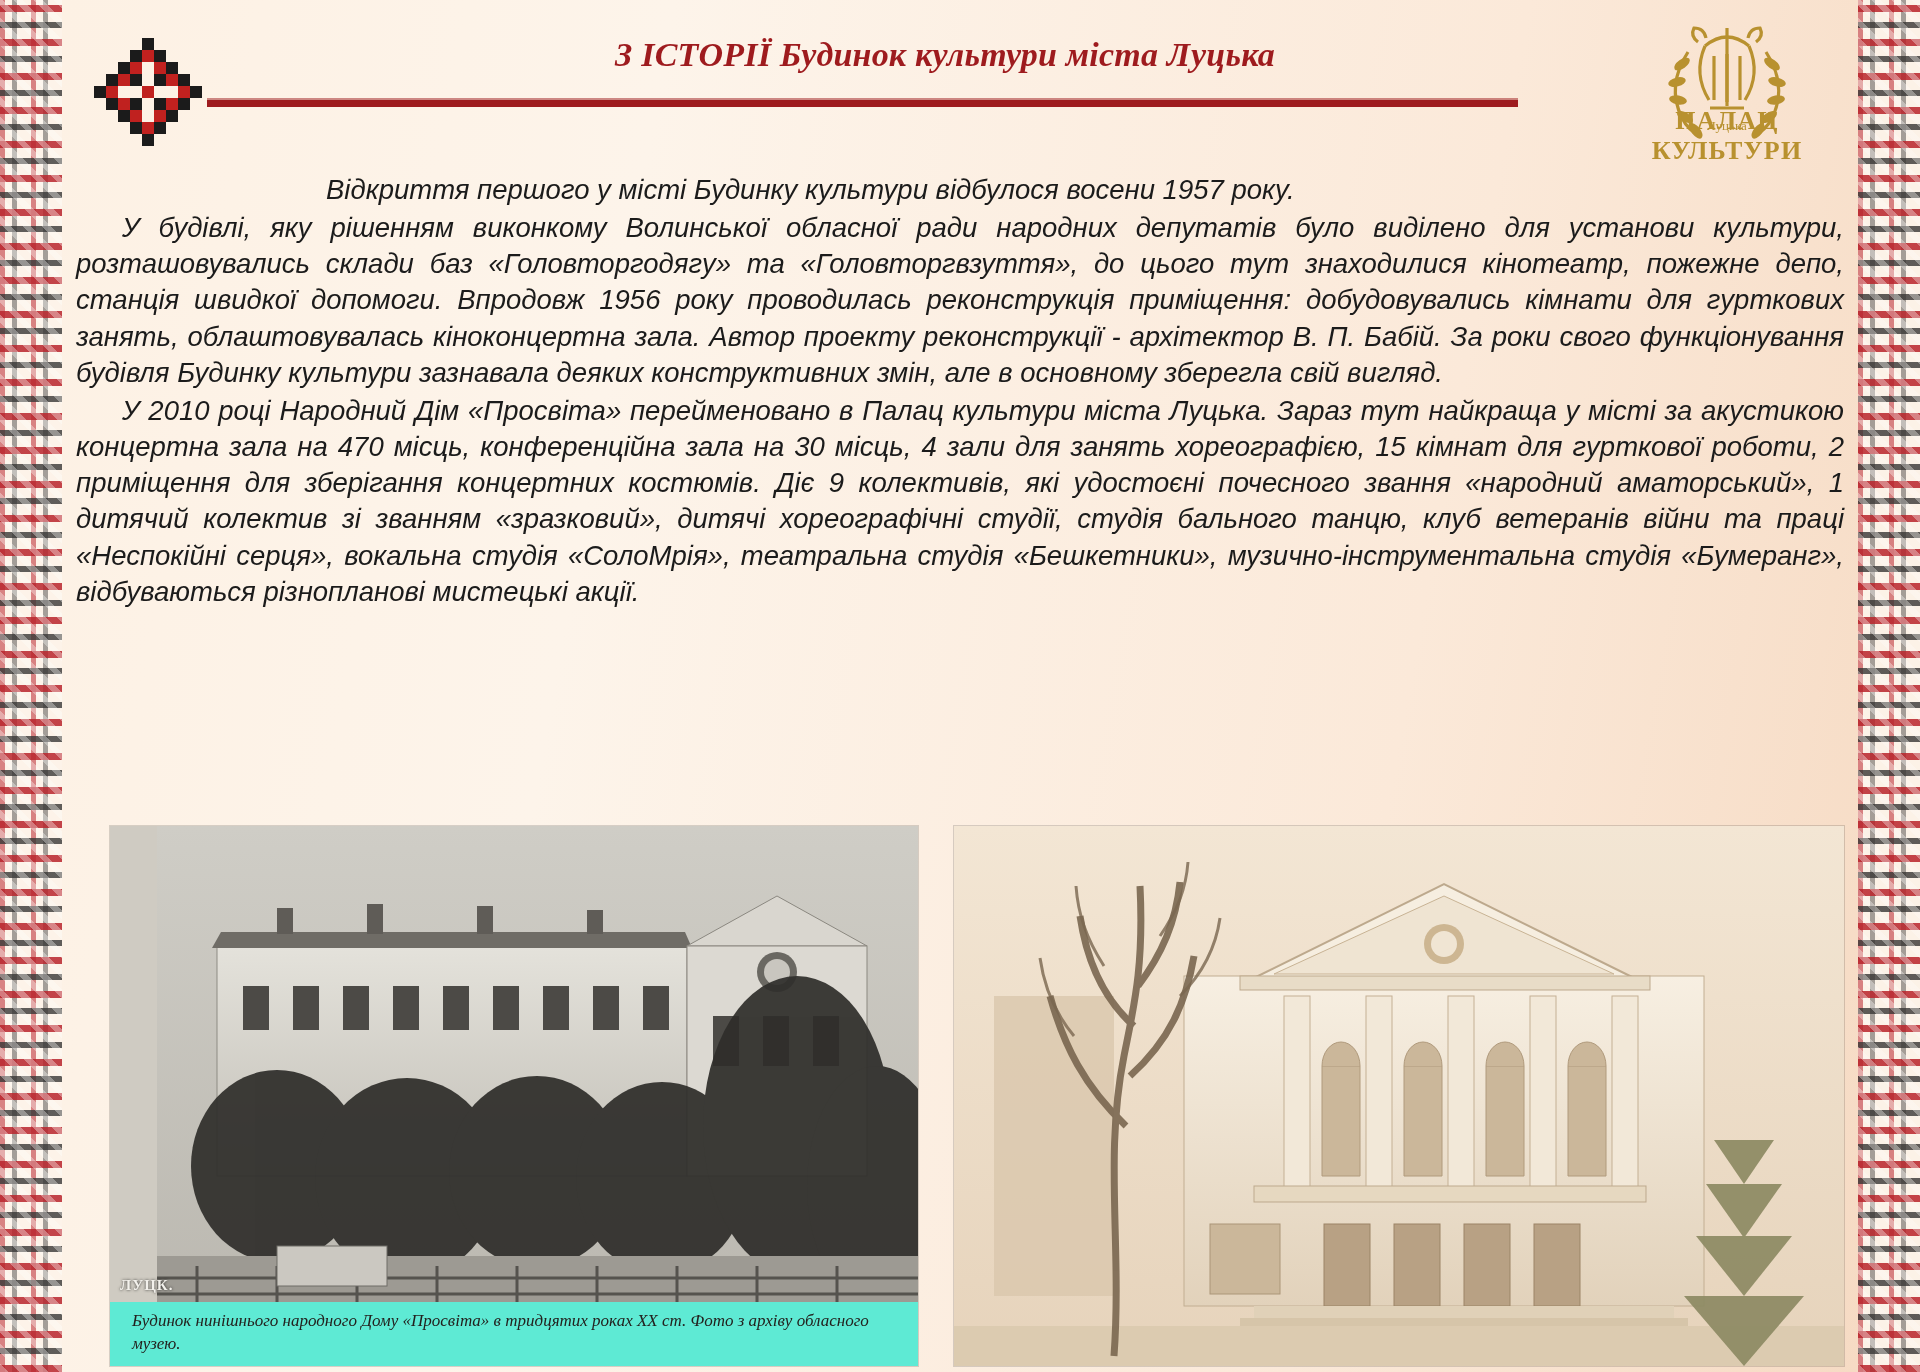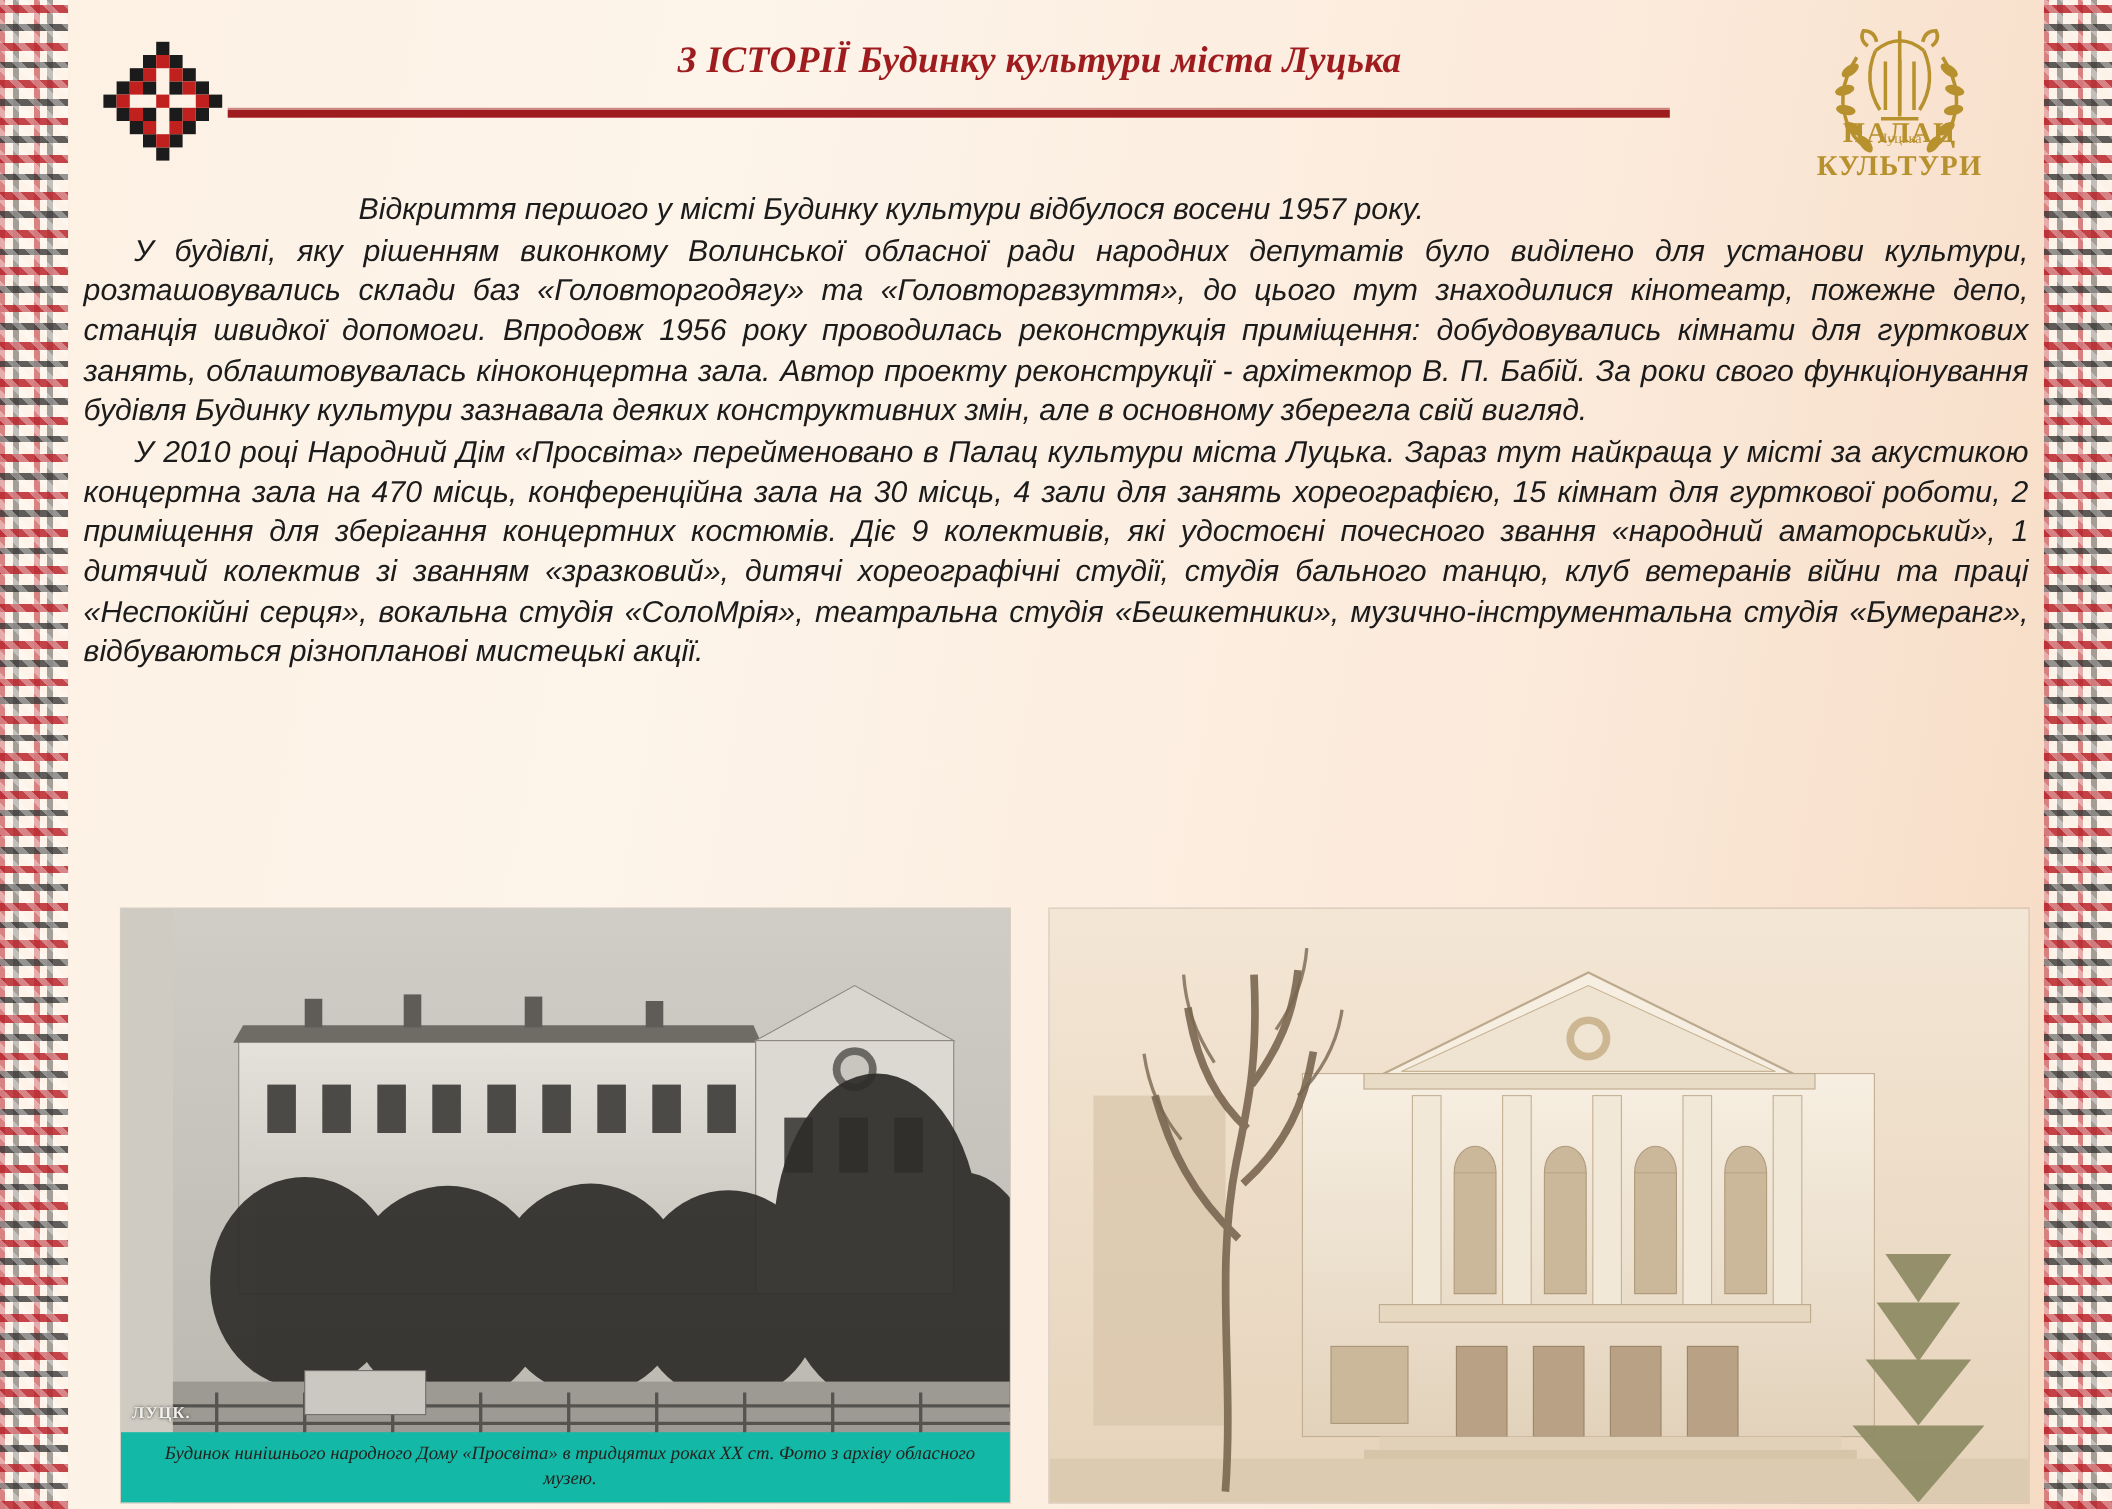--- a/index.html
+++ b/index.html
@@ -173,28 +173,28 @@
     background: #cfcbc2;
     padding-left: 47px;
   }
   .photo-new {
     width: 900px;
     background: #e7d9c6;
   }
   .caption {
     position: absolute;
     left: 0; right: 0; bottom: 0;
-    background: #14b8a6;
+    background: #5eead4;
     font-family: "Liberation Serif", serif;
     font-style: italic;
     font-size: 17px;
     line-height: 1.35;
     color: #23211e;
     padding: 8px 14px 10px 22px;
-    text-align: center;
+    text-align: left;
   }
   .photo-stamp {
     position: absolute;
     left: 10px;
     bottom: 72px;
     font-family: "Liberation Serif", serif;
     font-weight: bold;
     font-size: 15px;
     color: #f3f1ec;
     letter-spacing: 1px;
@@ -246,21 +246,21 @@
           <rect x="86" y="64" width="12" height="12"></rect>
         <rect x="62" y="52" width="12" height="12"></rect>
         <rect x="50" y="28" width="12" height="12"></rect>
           <rect x="74" y="28" width="12" height="12"></rect>
         <rect x="50" y="76" width="12" height="12"></rect>
           <rect x="74" y="76" width="12" height="12"></rect>
       </g>
     </svg>
 
     <div class="title-bar"></div>
-    <div class="page-title">З ІСТОРІЇ Будинку культури міста Луцька</div>
+    <div class="page-title">З ІСТОРІЇ Будинок культури міста Луцька</div>
 
     <div class="logo">
       <svg viewBox="0 0 210 140" width="210" height="140">
         <g fill="none" stroke="#b8912f" stroke-width="3.2">
           <path d="M105 16 v78"></path>
           <path d="M83 34 q-12 28 4 54"></path>
           <path d="M127 34 q12 28 -4 54"></path>
           <path d="M83 34 q22 -18 44 0"></path>
           <path d="M92 44 v44 M105 42 v48 M118 44 v44"></path>
           <path d="M88 96 h34"></path>

